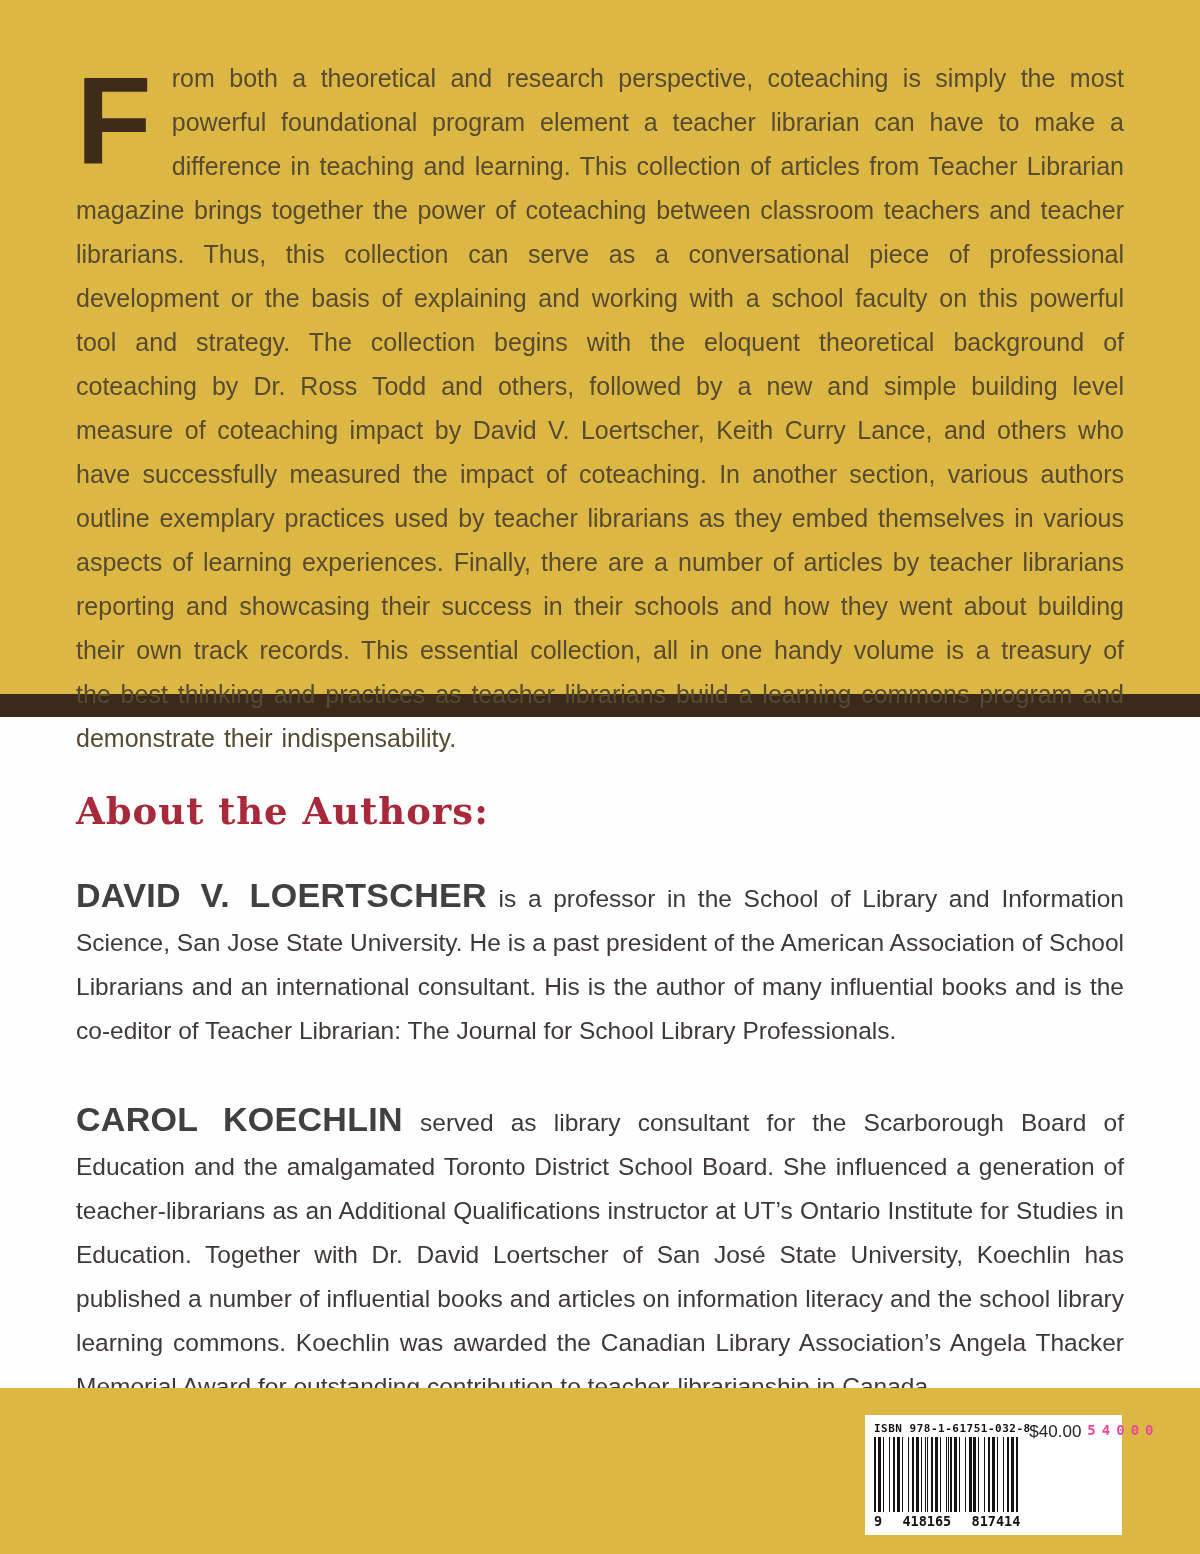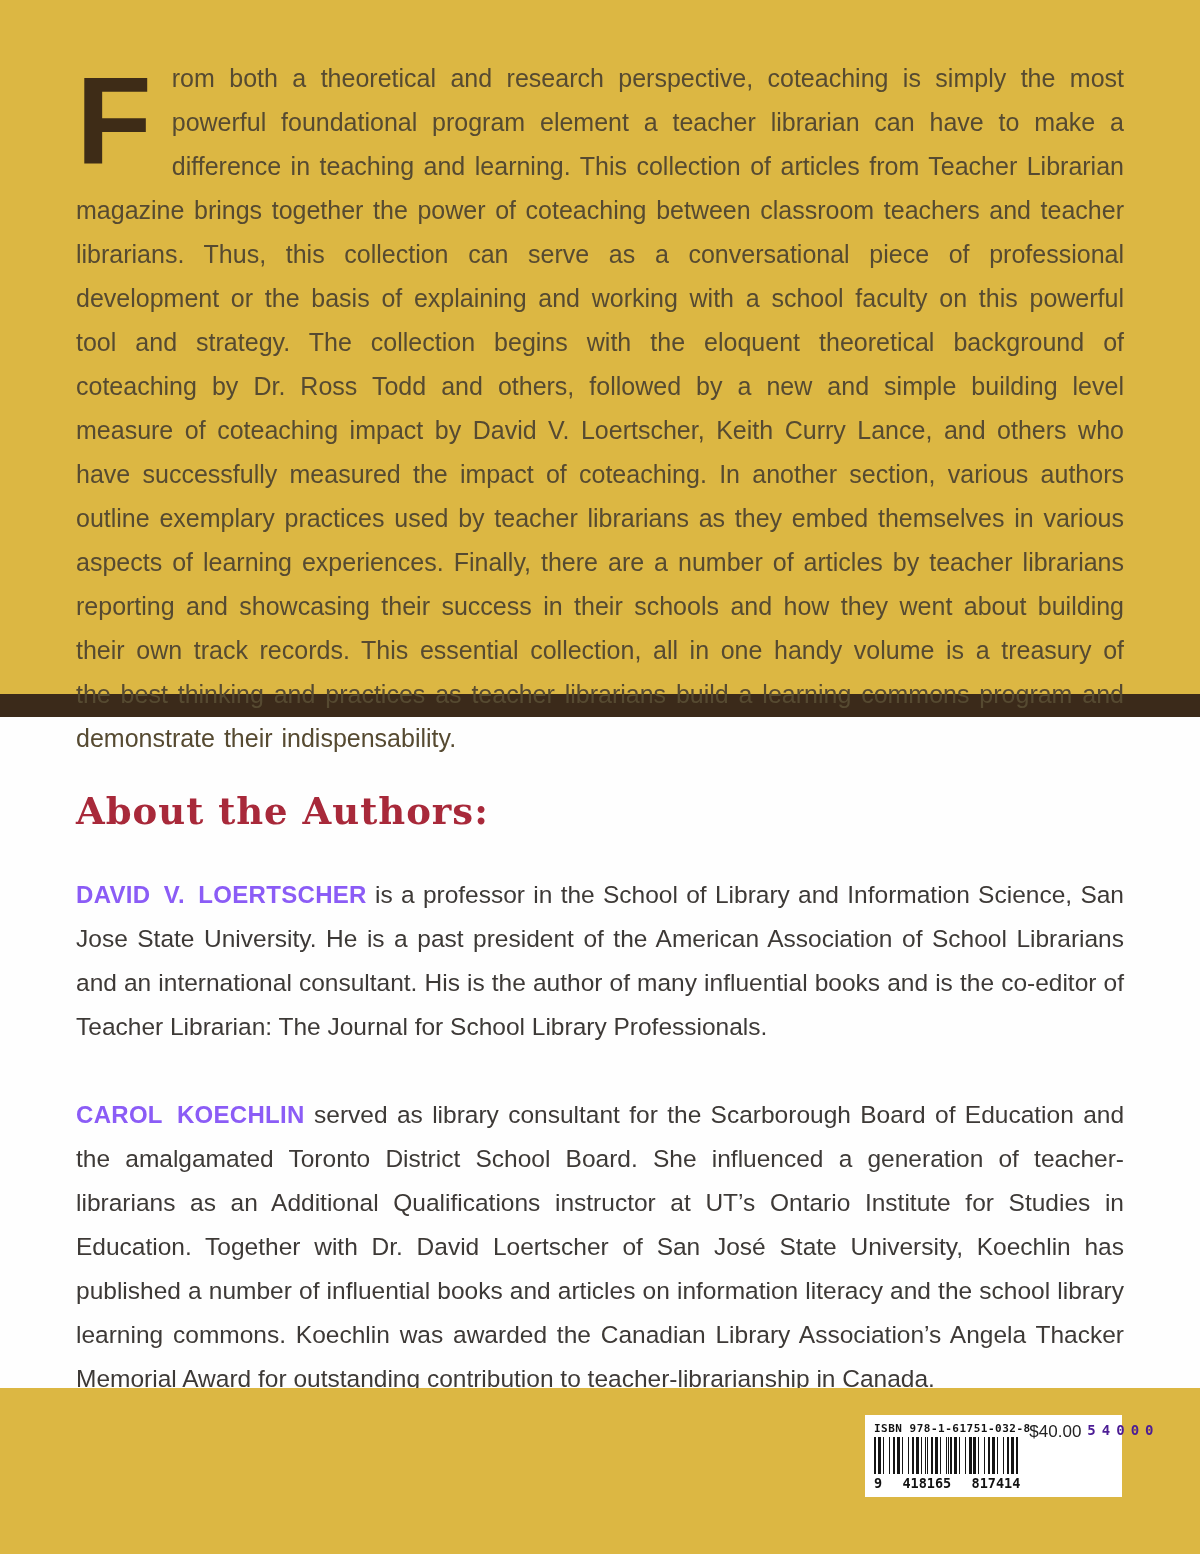--- a/index.html
+++ b/index.html
@@ -12,37 +12,37 @@
   .dropcap { float:left; font-size:124px; line-height:112px; padding:8px 20px 0 0; font-weight:700; color:#3e2c17; }
   .it { }
 
   
   .brown-band { height:23px; background:#3b2a1a; }
 
   
   .white-section { height:671px; background:#fefefe; padding:72px 76px 0 76px; }
   .about-heading { font-family:"DejaVu Serif", serif; font-weight:700; font-size:37px; color:#a8293a; letter-spacing:1px; margin-bottom:40px; }
   .bio { font-size:24.5px; line-height:44px; text-align:justify; color:#3d3936; margin-bottom:44px; }
-  .author-name { font-weight:700; font-size:24px; color:#8b5cf6; letter-spacing:0.3px; word-spacing:5px; }
+  .author-name { font-weight:700; font-size:34px; color:#404040; letter-spacing:0.3px; word-spacing:5px; }
 
   
   .bottom-band { height:166px; background:#dcb743; position:relative; }
-  .barcode-box { position:absolute; right:78px; top:27px; width:257px; height:82px; background:#ffffff; padding:7px 9px 6px 9px; display:flex; gap:9px; }
+  .barcode-box { position:absolute; right:78px; top:27px; width:257px; height:120px; background:#ffffff; padding:7px 9px 6px 9px; display:flex; gap:9px; }
   .bc-left { flex:1.75; display:flex; flex-direction:column; min-width:0; }
   .isbn-label { font-family:"DejaVu Sans Mono", monospace; font-weight:700; font-size:11px; letter-spacing:0.5px; text-align:center; color:#111; white-space:nowrap; margin-bottom:2px; }
   .bars-main, .bars-small {
     flex:1;
     background-image:
       repeating-linear-gradient(90deg, #141414 0 2px, transparent 2px 4px, #141414 4px 7px, transparent 7px 9px, #141414 9px 10px, transparent 10px 15px, #141414 15px 16px, transparent 16px 19px),
       repeating-linear-gradient(90deg, transparent 0 5px, #141414 5px 6px, transparent 6px 23px);
   }
   .bc-digits { display:flex; justify-content:space-between; font-family:"DejaVu Sans Mono", monospace; font-weight:700; font-size:13.5px; color:#111; margin-top:1px; }
   .bc-right { flex:1; display:flex; flex-direction:row; min-width:0; }
   .price { font-size:17px; text-align:right; color:#222; margin-bottom:1px; }
-  .suppl { font-family:"DejaVu Sans Mono", monospace; font-weight:700; font-size:14px; letter-spacing:6px; text-indent:6px; text-align:center; color:#4c1d95; margin-bottom:1px; white-space:nowrap; }
+  .suppl { font-family:"DejaVu Sans Mono", monospace; font-weight:700; font-size:14px; letter-spacing:6px; text-indent:6px; text-align:center; color:#ec4899; margin-bottom:1px; white-space:nowrap; }
 </style>
 </head>
 <body>
 
 <div class="page">
 
   <div class="top-section">
     <p class="synopsis"><span class="dropcap">F</span><span>rom both a theoretical and research perspective, coteaching is simply the most powerful foundational program element a teacher librarian can have to make a difference in teaching and learning. This collection of articles from </span><span class="it">Teacher Librarian</span><span> magazine brings together the power of coteaching between classroom teachers and teacher librarians. Thus, this collection can serve as a conversational piece of professional development or the basis of explaining and working with a school faculty on this powerful tool and strategy. The collection begins with the eloquent theoretical background of coteaching by Dr. Ross Todd and others, followed by a new and simple building level measure of coteaching impact by David V. Loertscher, Keith Curry Lance, and others who have successfully measured the impact of coteaching. In another section, various authors outline exemplary practices used by teacher librarians as they embed themselves in various aspects of learning experiences. Finally, there are a number of articles by teacher librarians reporting and showcasing their success in their schools and how they went about building their own track records. This essential collection, all in one handy volume is a treasury of the best thinking and practices as teacher librarians build a learning commons program and demonstrate their indispensability.</span></p>
   </div>
 

